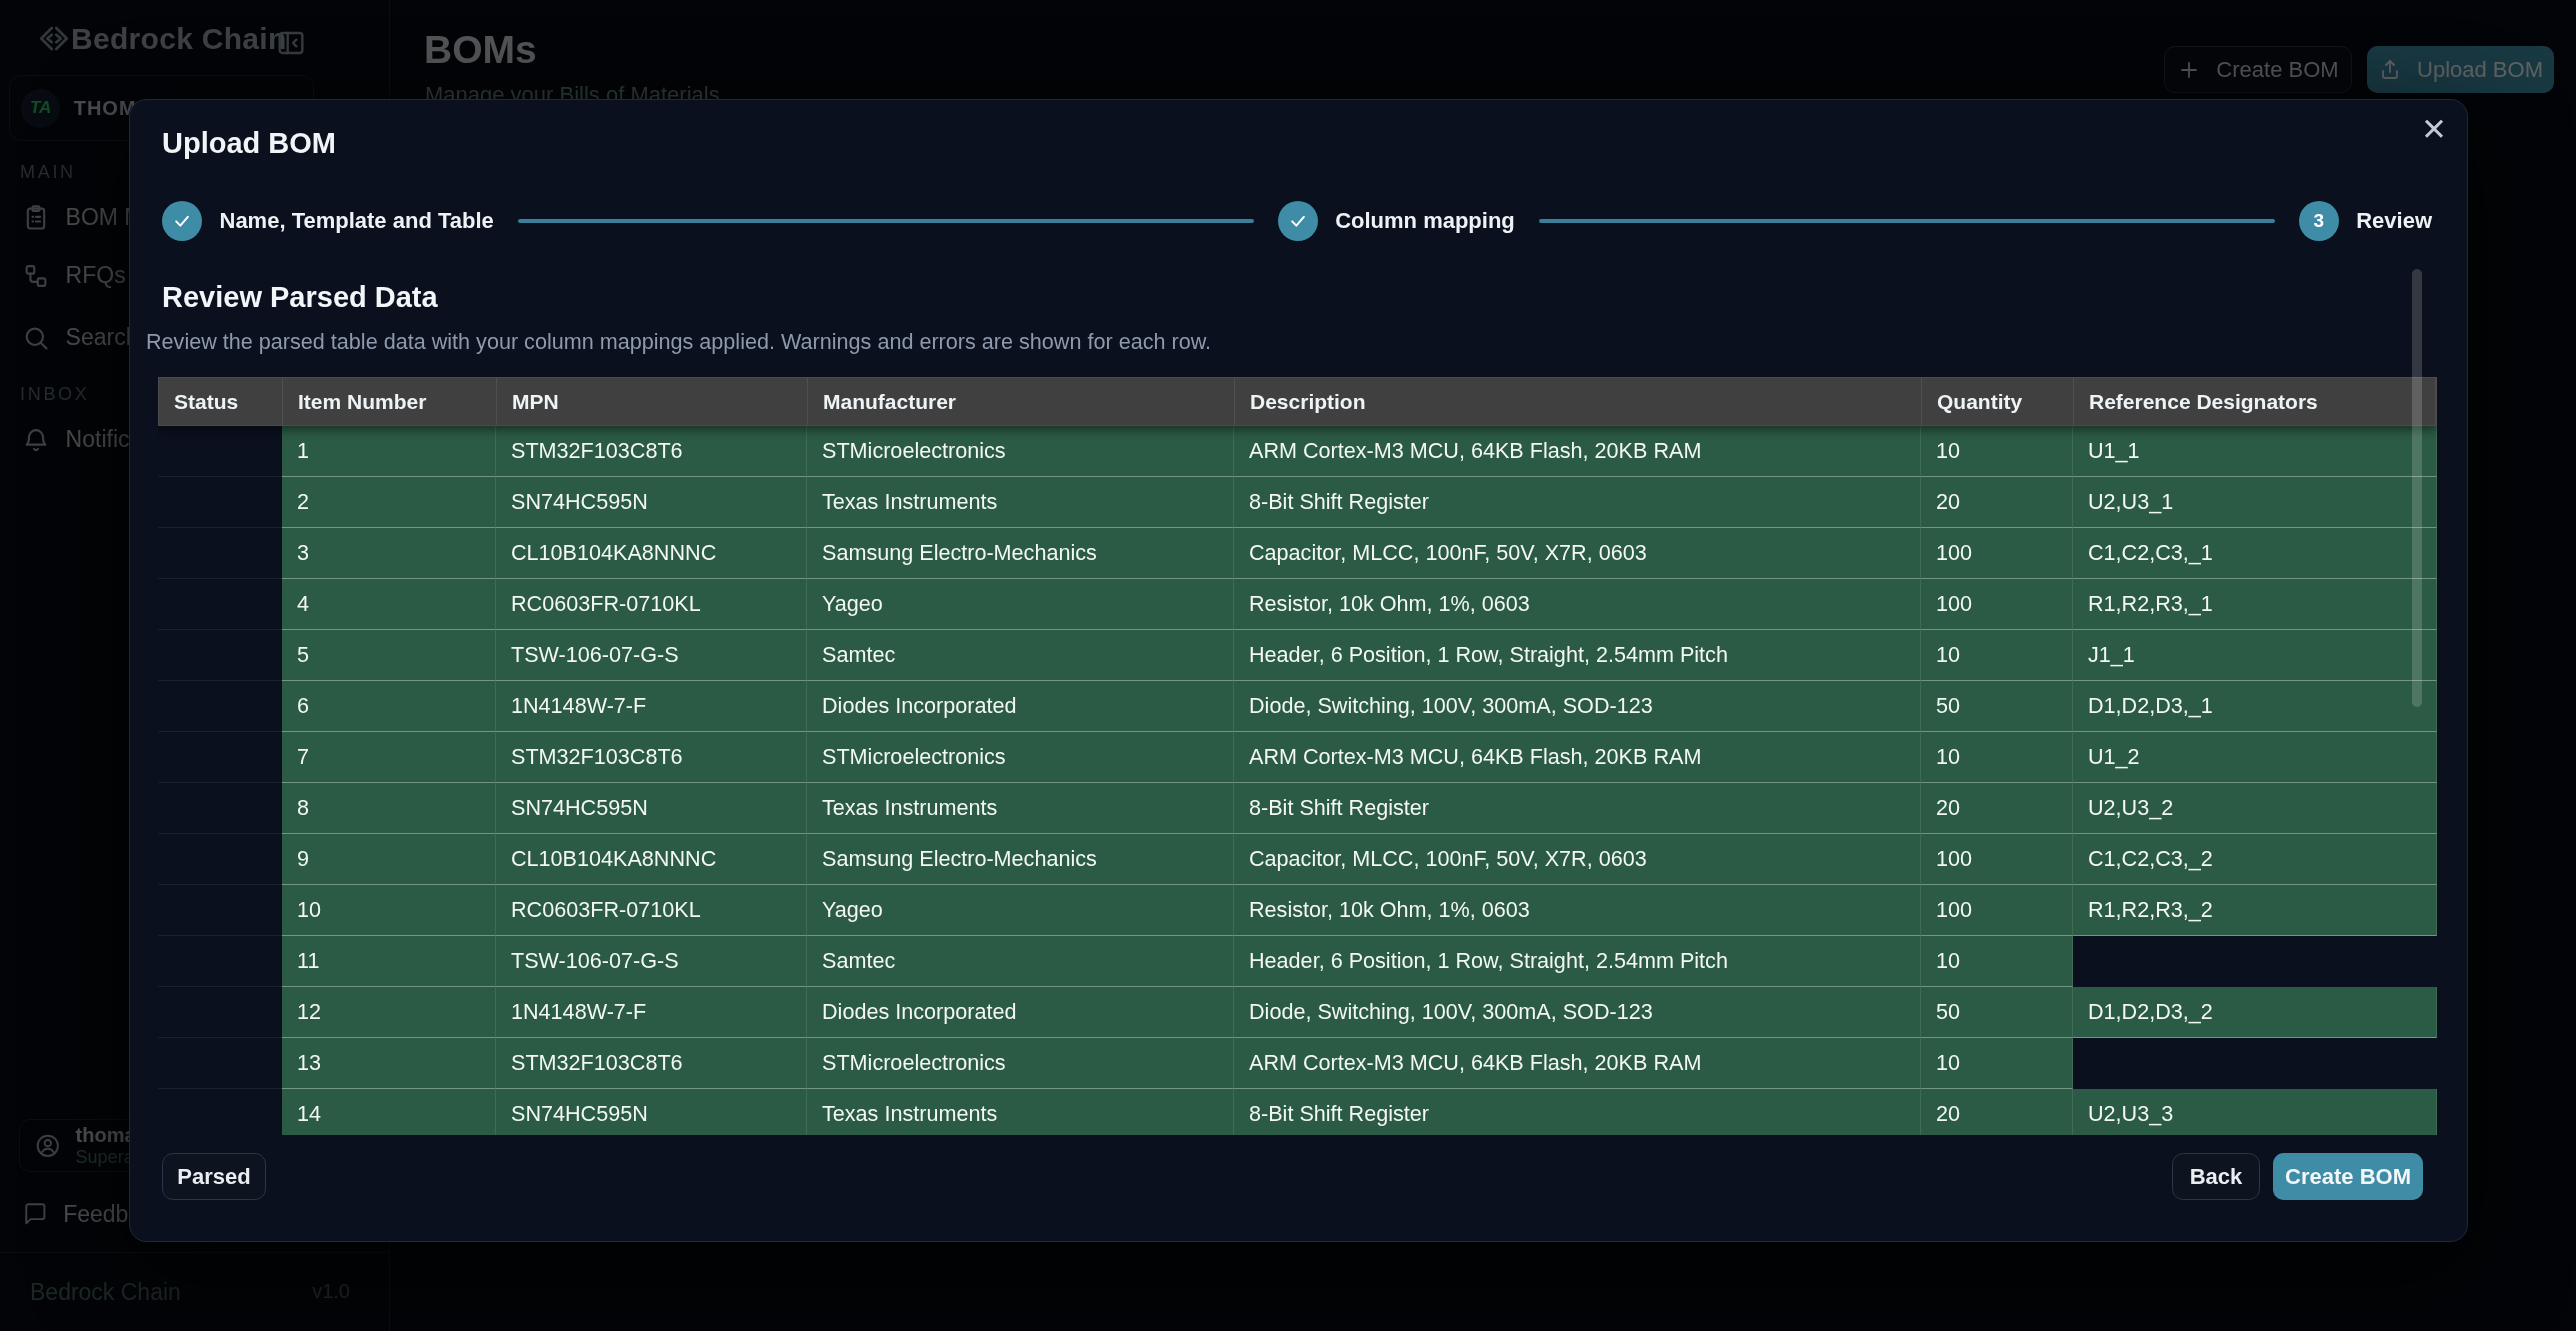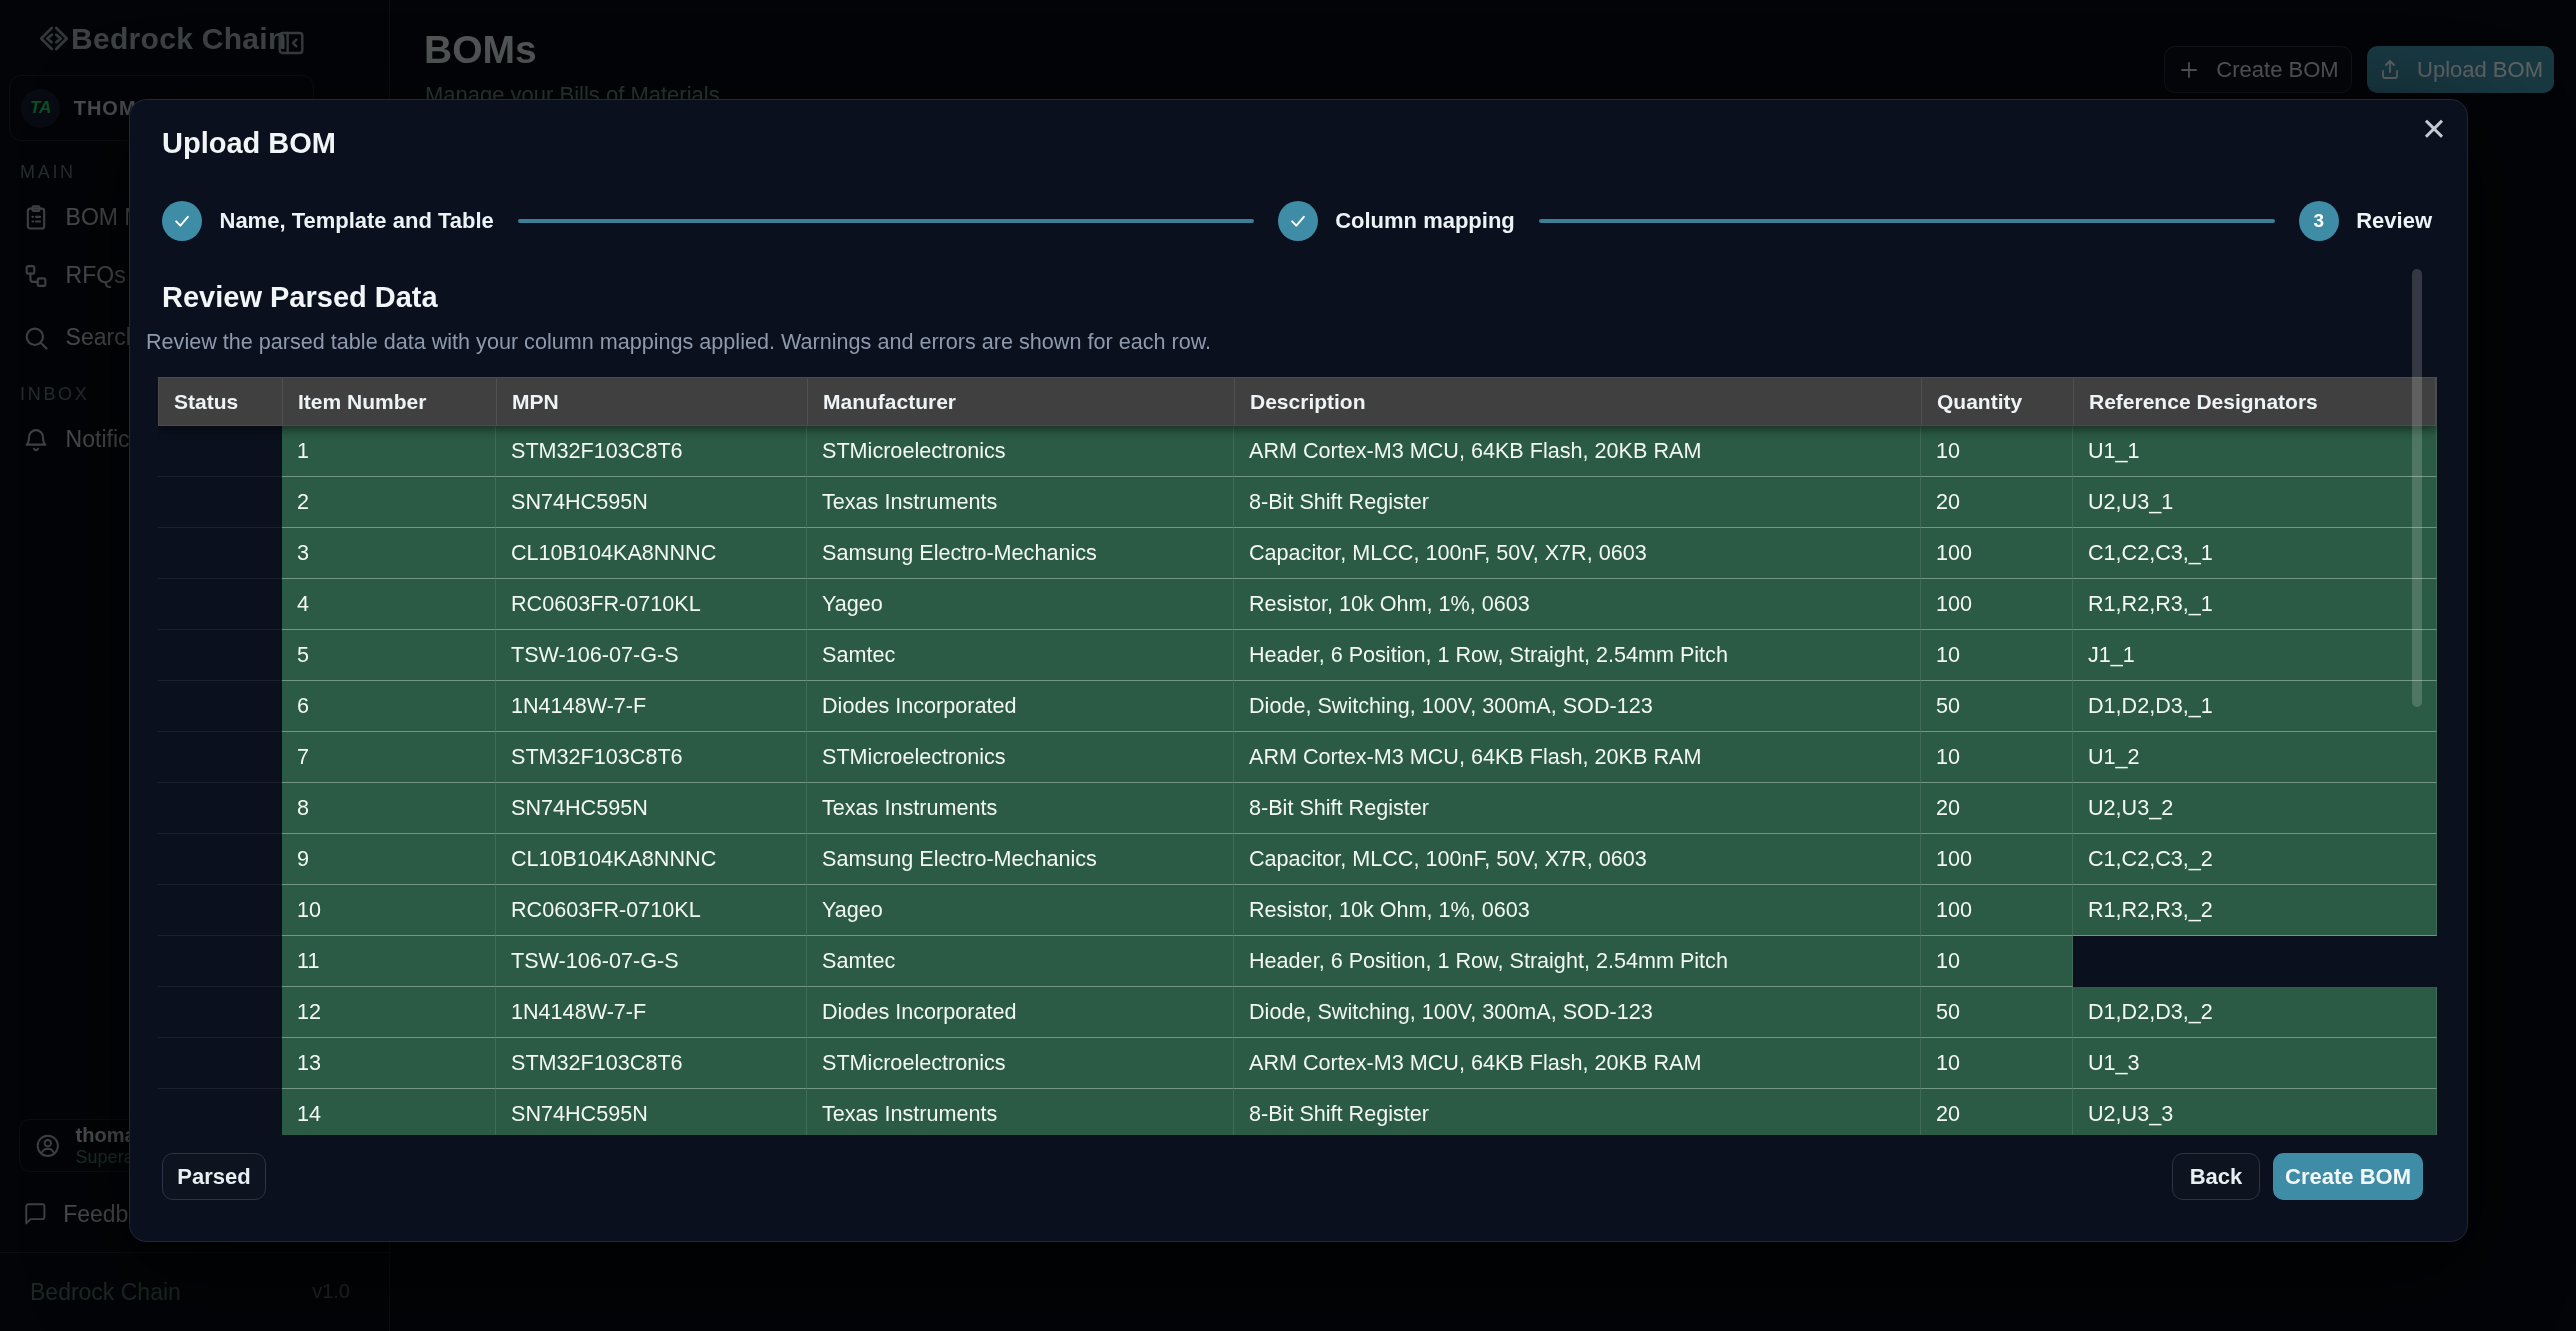--- a/index.html
+++ b/index.html
@@ -346,21 +346,20 @@
     <div class="tcell cell-green">D1,D2,D3,_2</div>
   </div>
 
   <div class="trow">
     <div class="tcell cell-status"></div>
     <div class="tcell cell-green">13</div>
     <div class="tcell cell-green">STM32F103C8T6</div>
     <div class="tcell cell-green">STMicroelectronics</div>
     <div class="tcell cell-green">ARM Cortex-M3 MCU, 64KB Flash, 20KB RAM</div>
     <div class="tcell cell-green">10</div>
-    <div class="tcell cell-green">U1_3</div>
   </div>
 
   <div class="trow">
     <div class="tcell cell-status"></div>
     <div class="tcell cell-green">14</div>
     <div class="tcell cell-green">SN74HC595N</div>
     <div class="tcell cell-green">Texas Instruments</div>
     <div class="tcell cell-green">8-Bit Shift Register</div>
     <div class="tcell cell-green">20</div>
     <div class="tcell cell-green">U2,U3_3</div>

